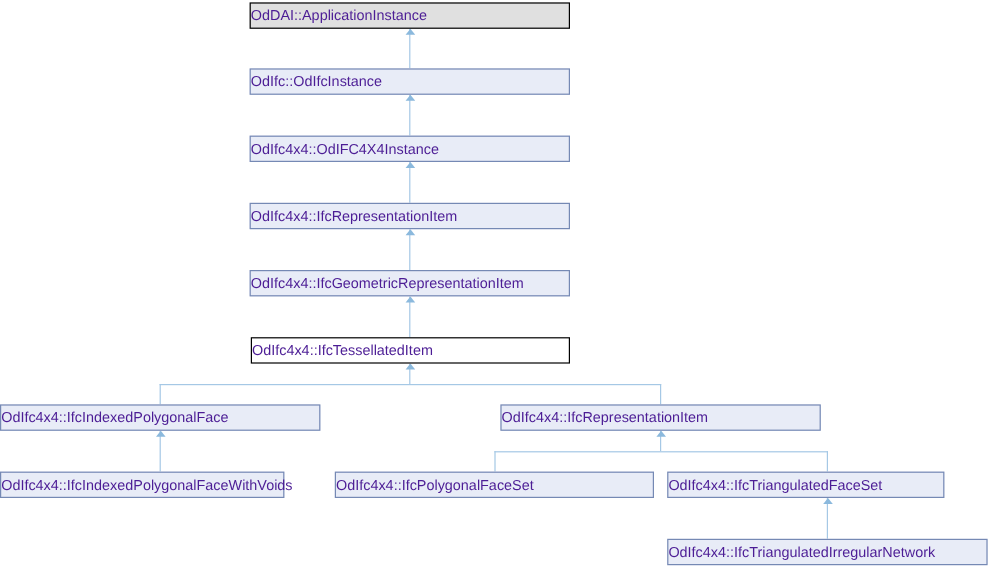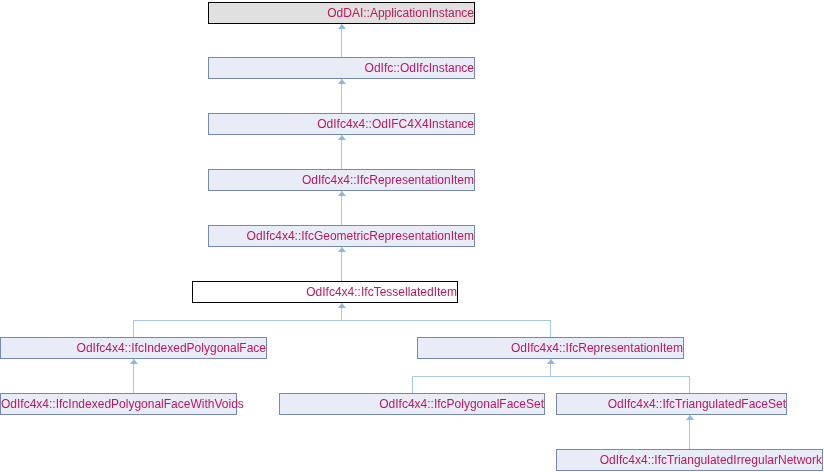--- a/index.html
+++ b/index.html
@@ -13,23 +13,23 @@
     width: 824px;
     height: 472px;
     background: #ffffff;
     overflow: hidden;
   }
   .node {
     position: absolute;
     box-sizing: border-box;
     height: 22px;
     line-height: 20px;
-    text-align: right;
+    text-align: left;
     font-size: 12px;
-    color: #be185d;
+    color: #4c1d95;
     background: #e8ecf7;
     border: 1px solid #7589b4;
     white-space: nowrap;
     cursor: pointer;
   }
   .node.root {
     background: #e0e0e0;
     border: 1px solid #000000;
     cursor: default;
   }
@@ -98,21 +98,21 @@
   <div class="node root" style="left:208px; top:2px; width:267px;">OdDAI::ApplicationInstance</div>
 
   <div class="node" style="left:208px; top:57px; width:267px;">OdIfc::OdIfcInstance</div>
 
   <div class="node" style="left:208px; top:113px; width:267px;">OdIfc4x4::OdIFC4X4Instance</div>
 
   <div class="node" style="left:208px; top:169px; width:267px;">OdIfc4x4::IfcRepresentationItem</div>
 
   <div class="node" style="left:208px; top:225px; width:267px;">OdIfc4x4::IfcGeometricRepresentationItem</div>
 
-  <div class="node current" style="left:192px; top:281px; width:266px;padding-left:40px;">OdIfc4x4::IfcTessellatedItem</div>
+  <div class="node current" style="left:209px; top:281px; width:266px;">OdIfc4x4::IfcTessellatedItem</div>
 
   <div class="node" style="left:0px; top:337px; width:267px;">OdIfc4x4::IfcIndexedPolygonalFace</div>
 
   <div class="node" style="left:417px; top:337px; width:267px;">OdIfc4x4::IfcRepresentationItem</div>
 
   <div class="node" style="left:0px; top:393px; width:237px;">OdIfc4x4::IfcIndexedPolygonalFaceWithVoids</div>
 
   <div class="node" style="left:279px; top:393px; width:266px;">OdIfc4x4::IfcPolygonalFaceSet</div>
 
   <div class="node" style="left:556px; top:393px; width:231px;">OdIfc4x4::IfcTriangulatedFaceSet</div>

